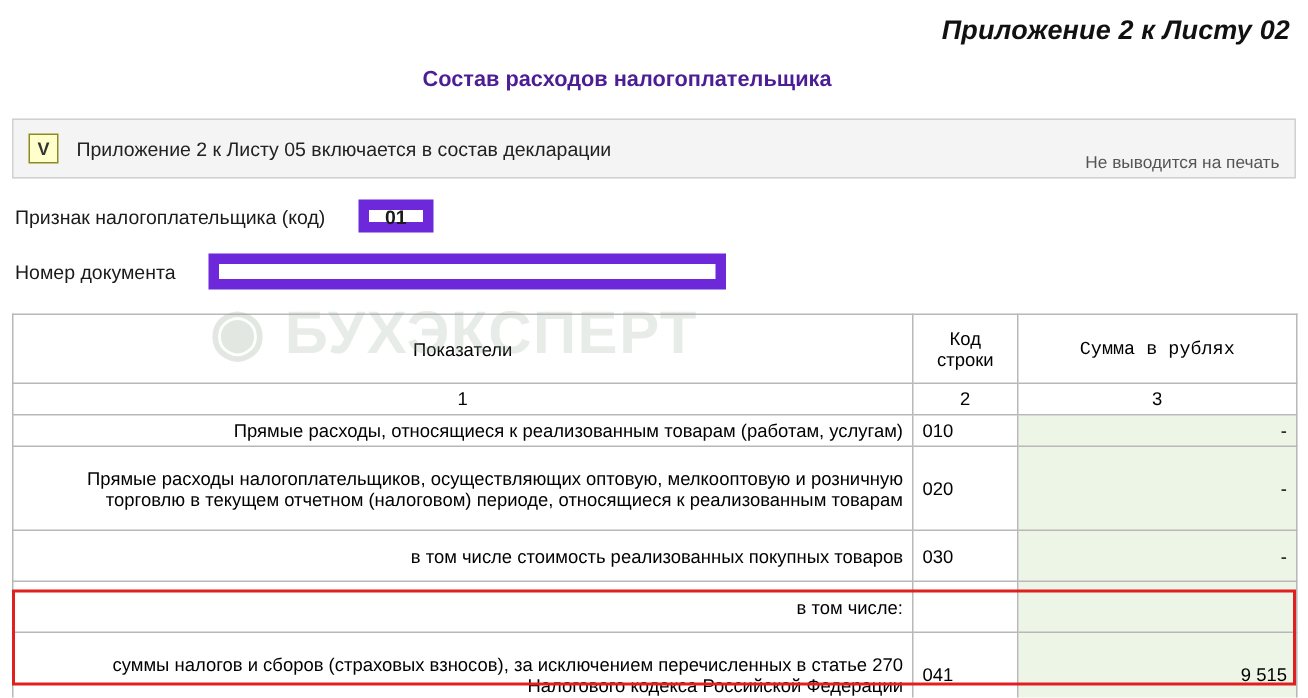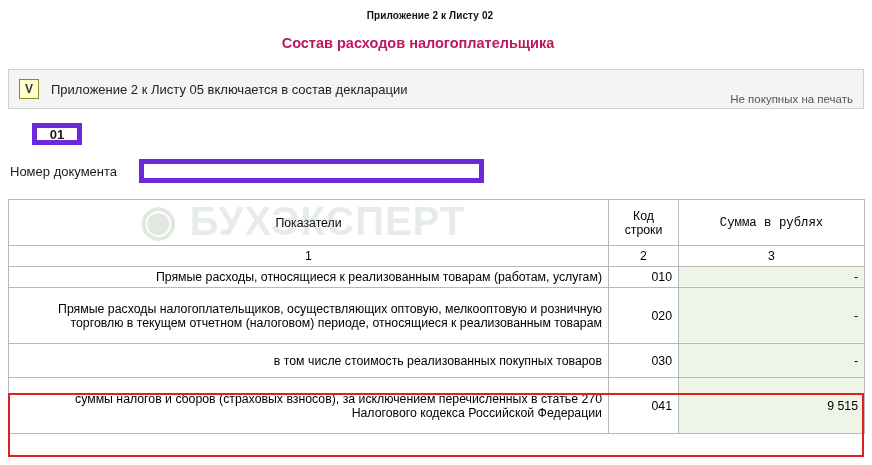--- a/index.html
+++ b/index.html
@@ -18,33 +18,34 @@
   }
   .page {
     position: relative;
     width: 872px;
     height: 465px;
     box-sizing: border-box;
   }
 
   
   .doc-header {
-    text-align: center;
-    font-weight: bold;
-    font-size: 10px;
+    text-align: right;
+    font-weight: bold;
+    font-size: 18px;
     color: #111;
     padding: 10px 12px 0 0;
     letter-spacing: 0.1px;
+    font-style: italic;
   }
 
   .doc-title {
     text-align: center;
     font-weight: bold;
     font-size: 14.5px;
-    color: #be185d;
+    color: #4c1d95;
     margin-top: 14px;
     padding-right: 36px;
   }
 
   
   .include-bar {
     margin: 18px 8px 0 8px;
     border: 1px solid #d0d0d0;
     background: #f4f4f4;
     height: 38px;
@@ -83,21 +84,21 @@
   .field-row {
     display: flex;
     align-items: center;
     margin: 14px 0 0 10px;
   }
   .field-label {
     font-size: 13px;
     color: #1a1a1a;
   }
   .field-box {
-    border: 5px solid #6d28d9;
+    border: 7px solid #6d28d9;
     background: #fff;
     height: 22px;
     box-sizing: border-box;
     display: flex;
     align-items: center;
     justify-content: center;
     font-weight: bold;
     font-size: 13px;
   }
   .box-code {
@@ -152,21 +153,21 @@
     height: 46px;
     font-size: 12.5px;
     background: transparent;
   }
   td.numrow {
     text-align: center;
     height: 20px;
     font-size: 12.3px;
   }
   td.code {
-    text-align: right;
+    text-align: left;
   }
   td.sum {
     text-align: right;
     background: #edf5e7;
     padding-right: 8px;
     font-weight: bold;
   }
   td.sum.plain {
     font-weight: normal;
   }
@@ -195,24 +196,25 @@
 
 <div class="page">
 
   <div class="doc-header">Приложение 2 к Листу 02</div>
 
   <div class="doc-title">Состав расходов налогоплательщика</div>
 
   <div class="include-bar">
     <div class="checkbox">V</div>
     <div class="include-text">Приложение 2 к Листу 05 включается в состав декларации</div>
-    <div class="noprint">Не покупных на печать</div>
+    <div class="noprint">Не выводится на печать</div>
   </div>
 
   <div class="field-row">
+    <span class="field-label">Признак налогоплательщика (код)</span>
     <span class="field-box box-code">01</span>
   </div>
 
   <div class="field-row">
     <span class="field-label">Номер документа</span>
     <span class="field-box box-docnum"></span>
   </div>
 
   <div class="watermark">
     <span class="logo">◉</span>
@@ -250,20 +252,25 @@
         <td class="ind rowtall">Прямые расходы налогоплательщиков, осуществляющих оптовую, мелкооптовую и розничную торговлю в текущем отчетном (налоговом) периоде, относящиеся к реализованным товарам</td>
         <td class="code">020</td>
         <td class="sum plain">-</td>
       </tr>
       <tr>
         <td class="ind indent row2">в том числе стоимость реализованных покупных товаров</td>
         <td class="code">030</td>
         <td class="sum plain">-</td>
       </tr>
       <tr>
+        <td class="ind indent row2">в том числе:</td>
+        <td class="code"></td>
+        <td class="sum plain"></td>
+      </tr>
+      <tr>
         <td class="ind rowtall">суммы налогов и сборов (страховых взносов), за исключением перечисленных в статье 270 Налогового кодекса Российской Федерации</td>
         <td class="code">041</td>
         <td class="sum">9 515</td>
       </tr>
     </tbody>
   </table>
 
   <div class="highlight-wrap"></div>
 
 </div>

